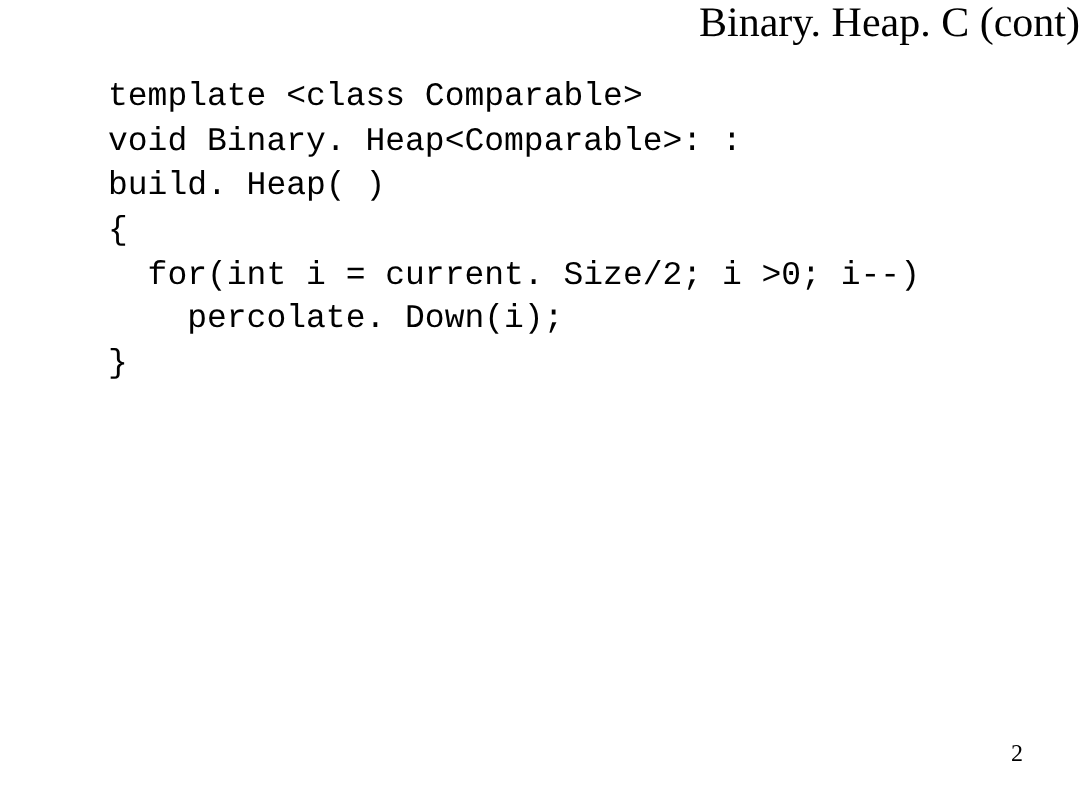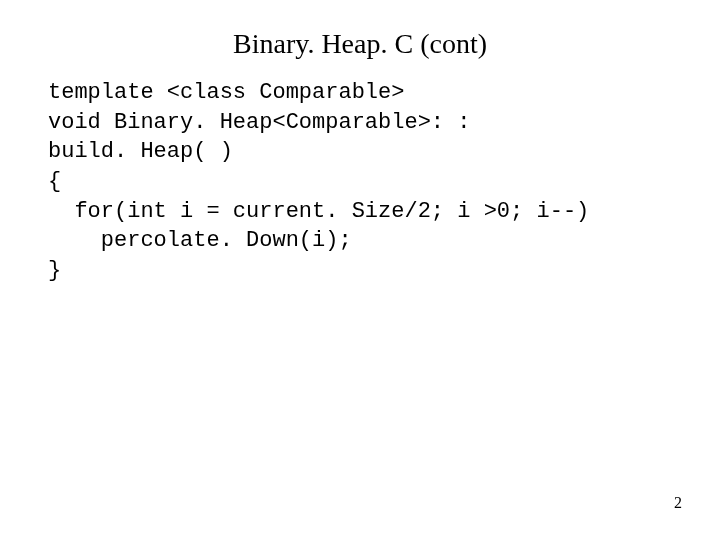--- a/index.html
+++ b/index.html
@@ -12,33 +12,33 @@
     color: #000000;
     position: relative;
   }
   .slide {
     width: 720px;
     height: 540px;
     position: relative;
     box-sizing: border-box;
   }
   .title {
-    text-align: center;
+    text-align: right;
     font-size: 28px;
-    padding-top: 28px;
     padding-bottom: 18px;
     font-family: "Times New Roman", Times, serif;
   }
   .code-block {
     font-family: "Courier New", Courier, monospace;
     font-size: 22px;
     line-height: 1.35;
     white-space: pre;
     padding-left: 48px;
     padding-right: 40px;
+    margin-left: 24px;
   }
   .page-number {
     position: absolute;
     right: 38px;
     bottom: 28px;
     font-family: "Times New Roman", Times, serif;
     font-size: 16px;
   }
 </style>
 </head>

